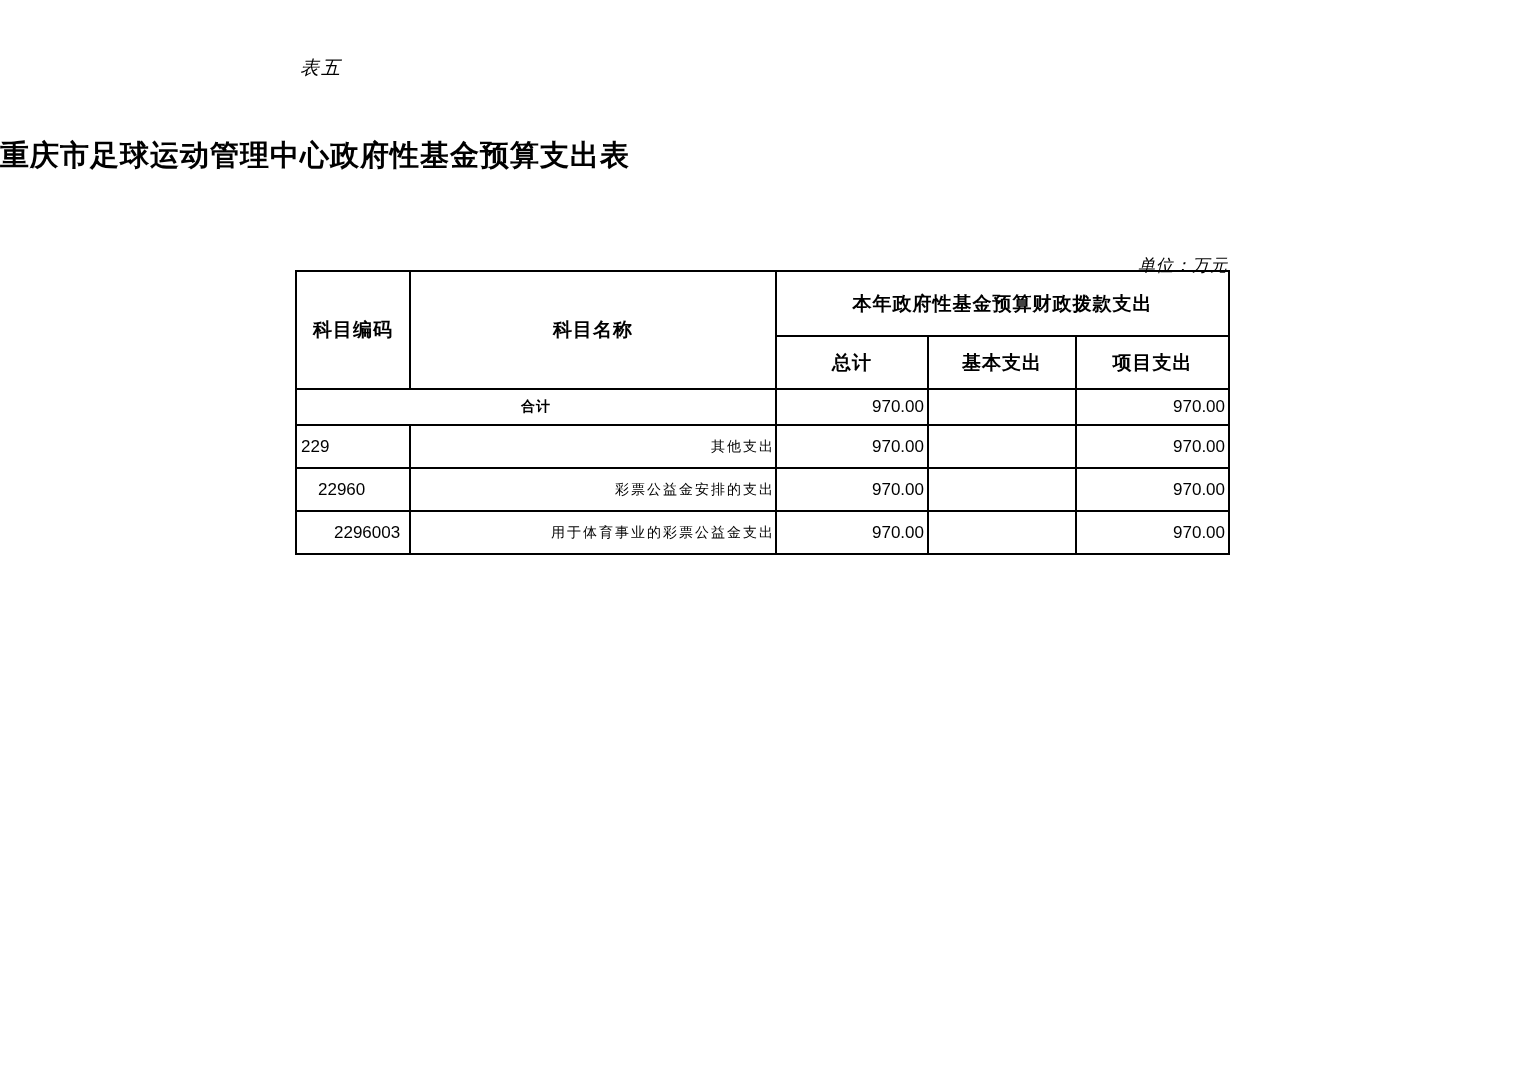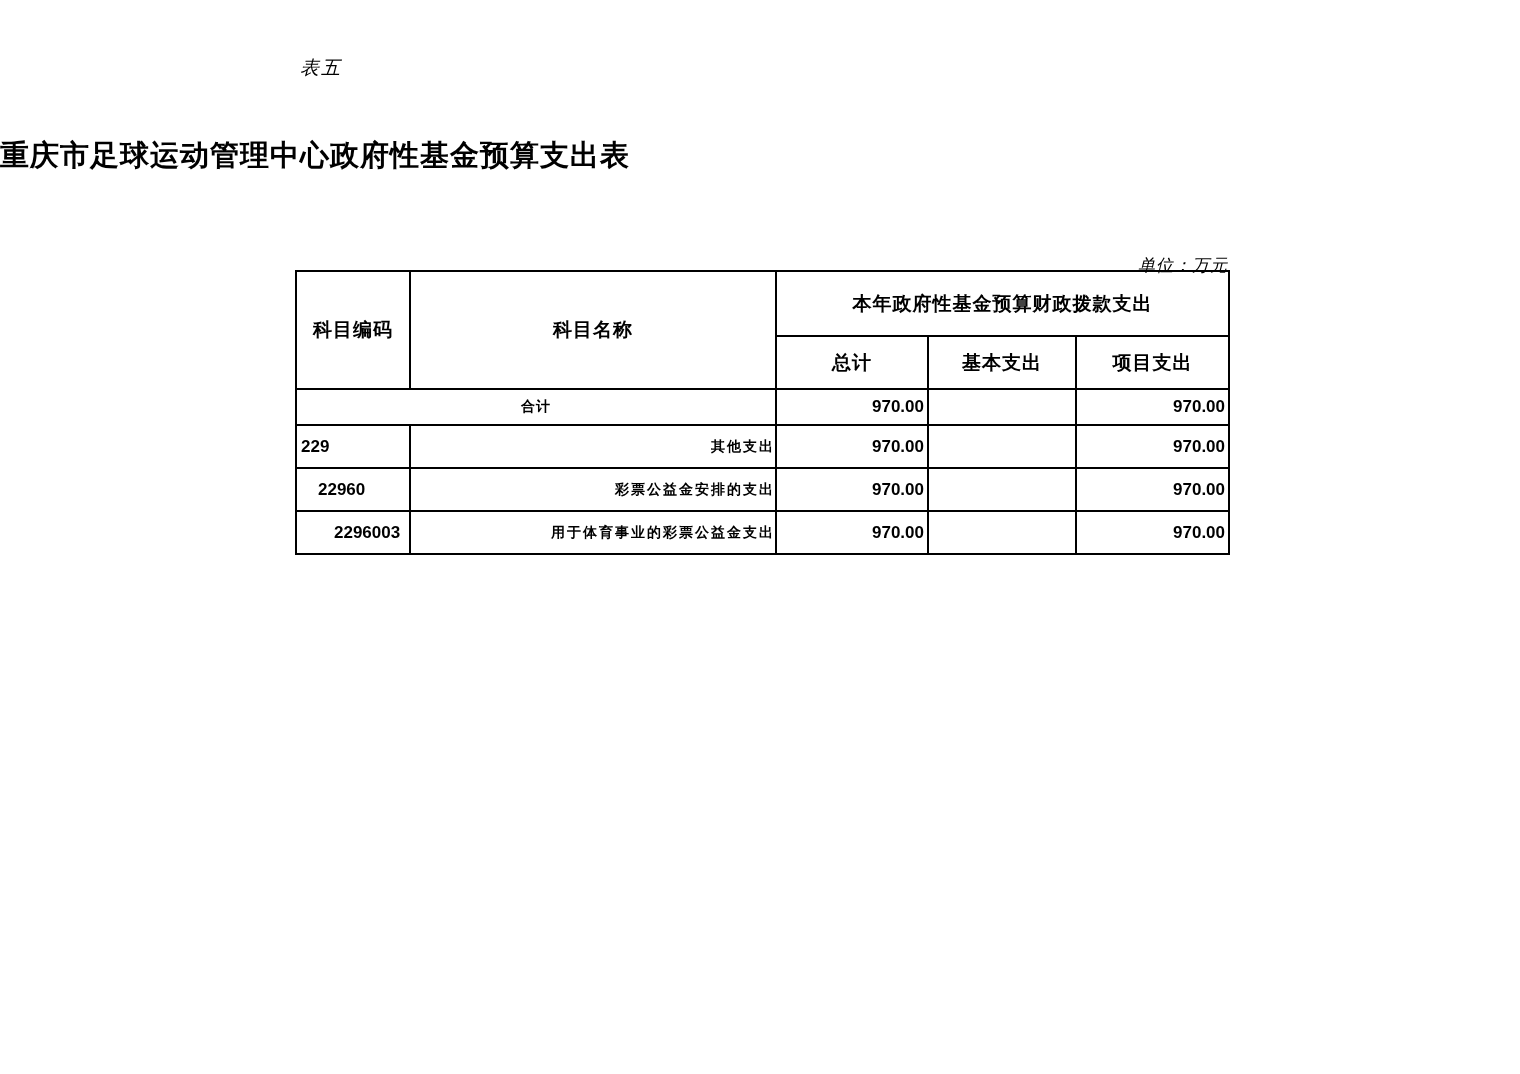--- a/index.html
+++ b/index.html
@@ -44,21 +44,20 @@
     left: 295px; top: 270px;
     width: 933px;
     border-collapse: collapse;
     table-layout: fixed;
   }
   .budget-table th, .budget-table td {
     border: 2px solid #000000;
     vertical-align: middle;
     overflow: hidden;
     white-space: nowrap;
-    font-weight: bold;
   }
   .budget-table thead th {
     font-family: "Liberation Sans", "DejaVu Sans", sans-serif;
     font-weight: bold;
     font-size: 19px;
     text-align: center;
     letter-spacing: 1px;
   }
   .row-span-header { height: 65px; }
   .row-sub-header  { height: 53px; }

